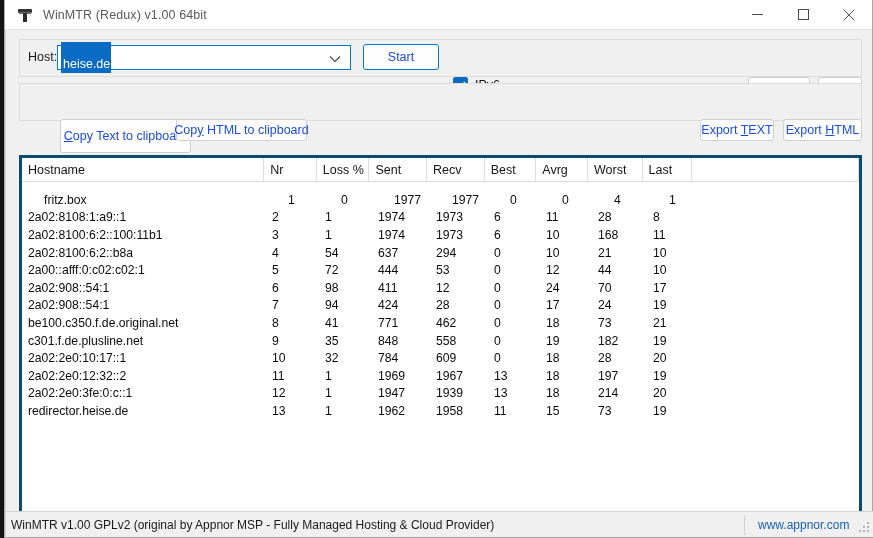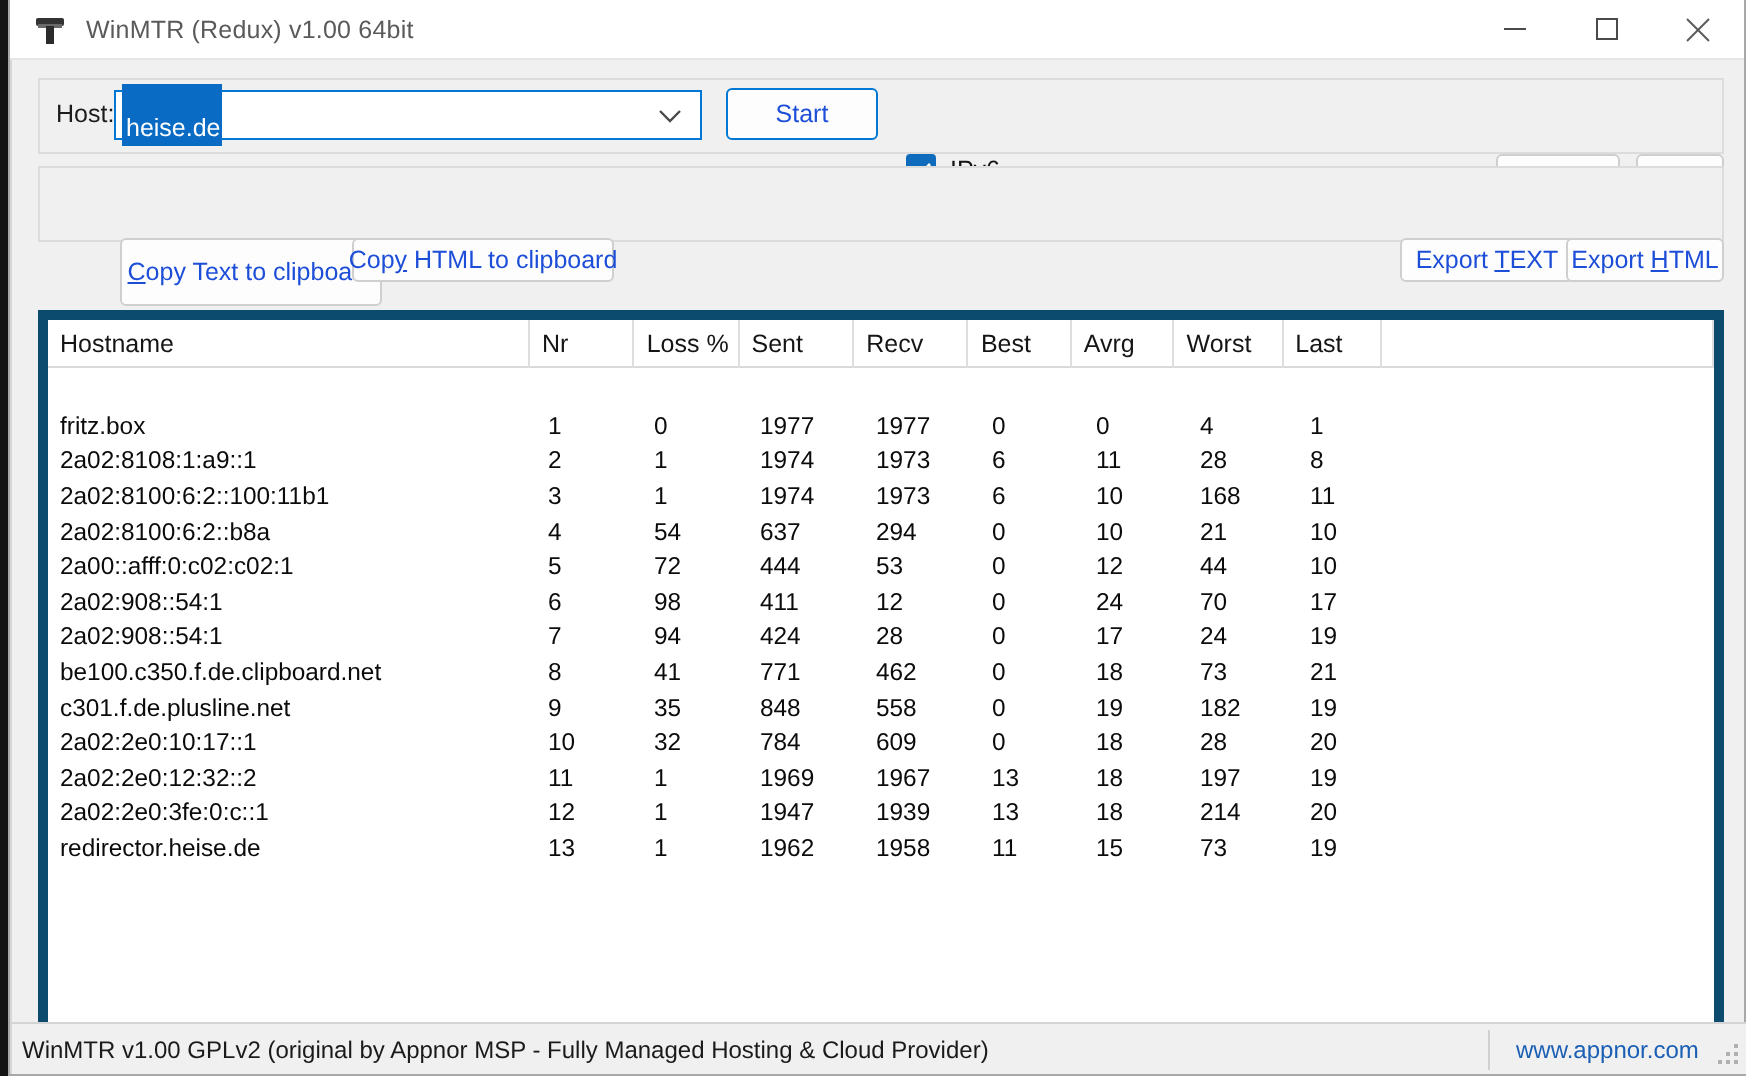--- a/index.html
+++ b/index.html
@@ -148,30 +148,30 @@
     border-radius: 2px;
     display: flex; align-items: center; justify-content: center;
   }
   #ipv6-label { font-size: 12.5px; color: #131313; }
 
   #btn-options { left: 742px; top: 47px; width: 62px; height: 23px; }
   #btn-exit    { left: 812px; top: 47px; width: 44px; height: 23px; }
 
   #btn-copytext { left: 22px;  top: 89px; width: 131px; height: 34px; margin-left: 32px; }
   #btn-copyhtml { left: 170px; top: 89px; width: 131px; height: 22px; }
-  #btn-exporttext { left: 694px; top: 89px; width: 87px; height: 22px; }
+  #btn-exporttext { left: 694px; top: 89px; width: 74px; height: 22px; }
   #btn-exporthtml { left: 777px; top: 89px; width: 79px; height: 22px; }
 
   
   #listview {
     position: absolute;
     left: 13px; top: 125px;
     width: 843px; height: 377px;
     background: #ffffff;
-    border: 5px solid #0c4a6e;
+    border: 3px solid #0c4a6e;
     overflow: hidden;
   }
   #list-header {
     display: flex;
     height: 24px;
     background: #ffffff;
     border-bottom: 1px solid #d9d9d9;
   }
   #list-header .hcell {
     font-size: 12.5px;
@@ -188,21 +188,21 @@
     height: 17.6px;
   }
   .rows .cell {
     font-size: 12.2px;
     color: #0b0b0b;
     padding-left: 6px;
     display: flex; align-items: center;
     white-space: nowrap;
     overflow: hidden;
   }
-  .rows .row:first-child { margin-top: 20px; }
+  .rows .row:first-child { margin-top: 9px; padding-left: 16px; }
 
   
   .c0 { width: 244px; }
   .c1 { width: 53px; }
   .c2 { width: 53px; }
   .c3 { width: 58px; }
   .c4 { width: 58px; }
   .c5 { width: 52px; }
   .c6 { width: 52px; }
   .c7 { width: 55px; }
@@ -409,21 +409,21 @@
             <div class="cell c1">7</div>
             <div class="cell c2">94</div>
             <div class="cell c3">424</div>
             <div class="cell c4">28</div>
             <div class="cell c5">0</div>
             <div class="cell c6">17</div>
             <div class="cell c7">24</div>
             <div class="cell c8">19</div>
           </div>
           <div class="row">
-            <div class="cell c0">be100.c350.f.de.clipboard.net</div>
+            <div class="cell c0">be100.c350.f.de.original.net</div>
             <div class="cell c1">8</div>
             <div class="cell c2">41</div>
             <div class="cell c3">771</div>
             <div class="cell c4">462</div>
             <div class="cell c5">0</div>
             <div class="cell c6">18</div>
             <div class="cell c7">73</div>
             <div class="cell c8">21</div>
           </div>
           <div class="row">

